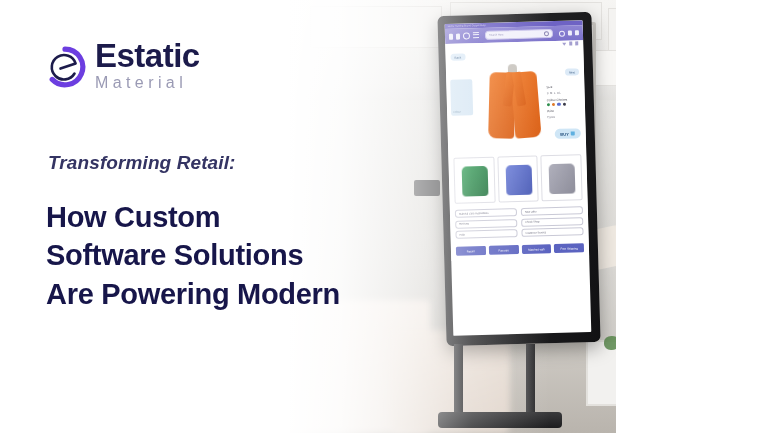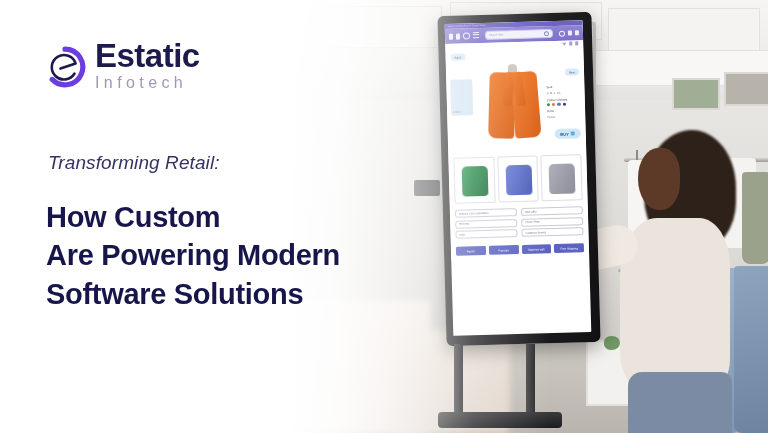--- a/index.html
+++ b/index.html
@@ -5,21 +5,21 @@
   html, body {
     margin: 0;
     padding: 0;
     background: #ffffff;
   }
   body {
     font-family: "Liberation Sans", sans-serif;
   }
   #banner {
     position: relative;
-    width: 768px;
+    width: 616px;
     height: 433px;
     overflow: hidden;
     background: #ffffff;
   }
 
   
   .photo-scene {
     position: absolute;
     left: 290px;
     top: 0;
@@ -458,21 +458,21 @@
     color: #9a9ab4;
     letter-spacing: 4.4px;
     line-height: 1.3;
     margin-top: 2px;
   }
   .eyebrow {
     position: absolute;
     left: 48px; top: 152px;
     font-size: 19px;
     font-style: italic;
-    font-weight: 400;
+    font-weight: 700;
     color: #343463;
     letter-spacing: .1px;
   }
   .headline {
     position: absolute;
     left: 46px; top: 198px;
     width: 380px;
     font-size: 29px;
     font-weight: bold;
     color: #17164a;
@@ -675,25 +675,25 @@
 
   <div class="logo">
     <div class="logo-mark">
       <svg width="42" height="42" viewBox="0 0 42 42" aria-hidden="true">
         <path d="M21 3.2 A17.8 17.8 0 1 1 8.2 33.4" fill="none" stroke="#6c3ee0" stroke-width="5.2" stroke-linecap="round"></path>
         <path d="M30.5 27.5 A12.2 12.2 0 1 1 31.6 17.5 L16.5 22.6" fill="none" stroke="#1c1b4b" stroke-width="2.6" stroke-linecap="round" stroke-linejoin="round"></path>
       </svg>
     </div>
     <div class="logo-words">
       <span class="logo-estatic">Estatic</span>
-      <span class="logo-infotech">Infotech</span>
+      <span class="logo-infotech">Material</span>
     </div>
   </div>
 
   <div class="eyebrow">Transforming Retail:</div>
 
   <div class="headline">
     <span class="hl-line">How Custom</span>
+    <span class="hl-line">Software Solutions</span>
     <span class="hl-line">Are Powering Modern</span>
-    <span class="hl-line">Software Solutions</span>
   </div>
 
 </div>
 
 </body></html>

